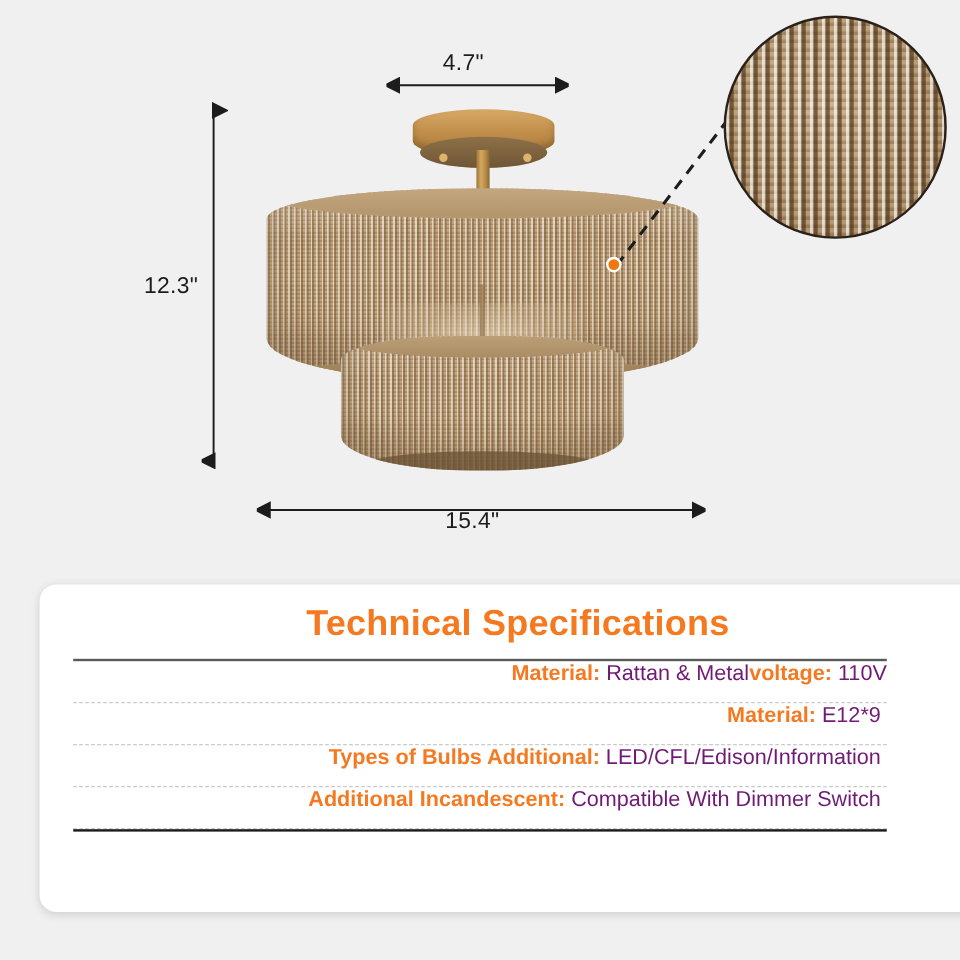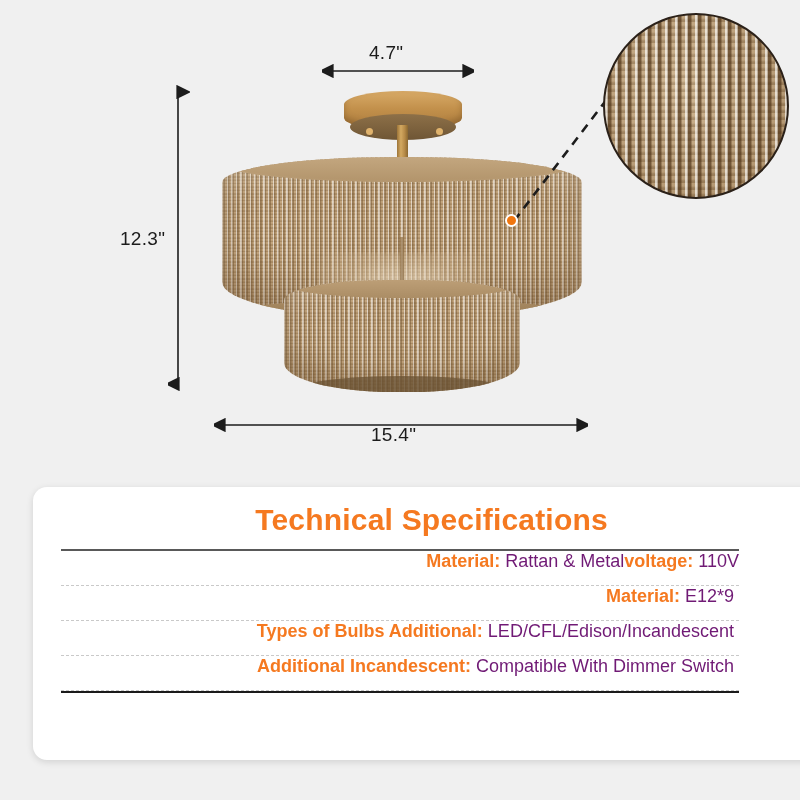--- a/index.html
+++ b/index.html
@@ -358,21 +358,21 @@
       </div>
       <div class="spec-cell right empty">
         <span class="spec-key"></span>
         <span class="spec-val"></span>
       </div>
     </div>
 
     <div class="spec-row">
       <div class="spec-cell">
         <span class="spec-key">Types of Bulbs Additional:</span>
-        <span class="spec-val">LED/CFL/Edison/Incandescent</span>
+        <span class="spec-val">LED/CFL/Edison/Information</span>
       </div>
       <div class="spec-cell right empty">
         <span class="spec-key"></span>
         <span class="spec-val"></span>
       </div>
     </div>
 
     <div class="spec-row">
       <div class="spec-cell">
         <span class="spec-key">Additional Incandescent:</span>

